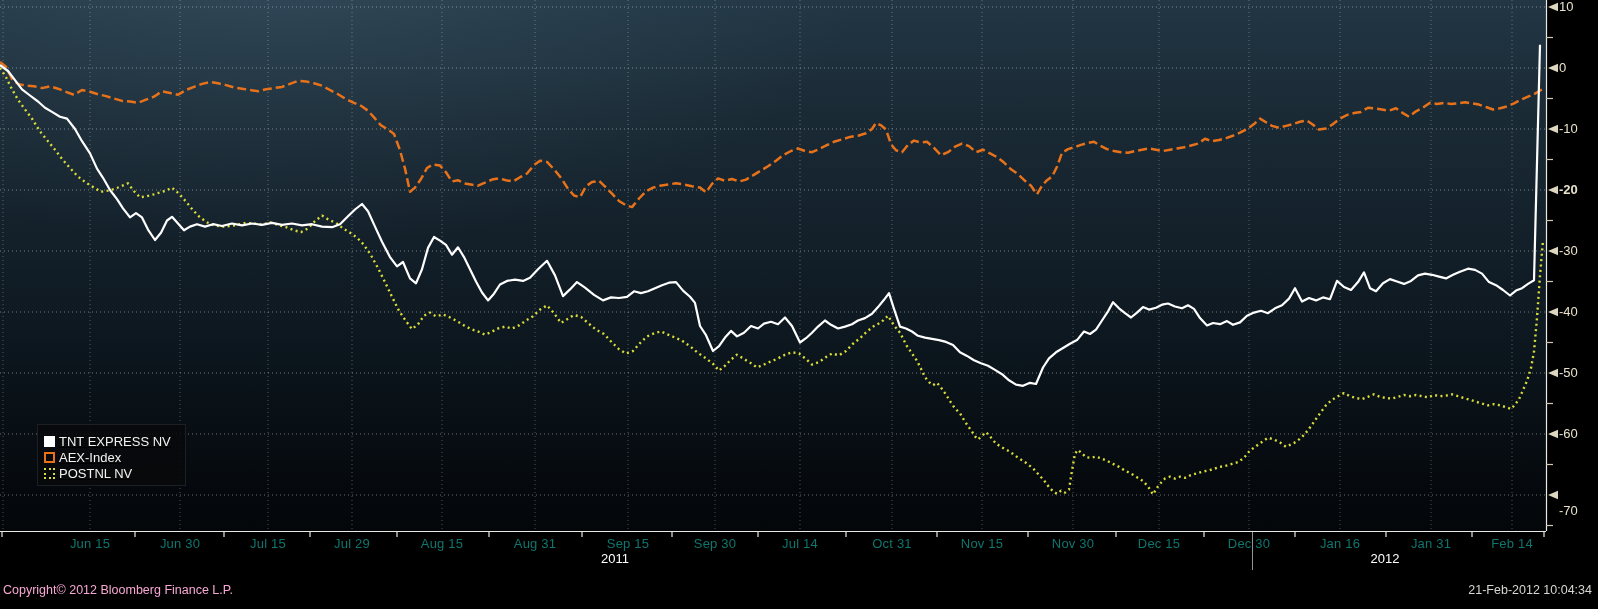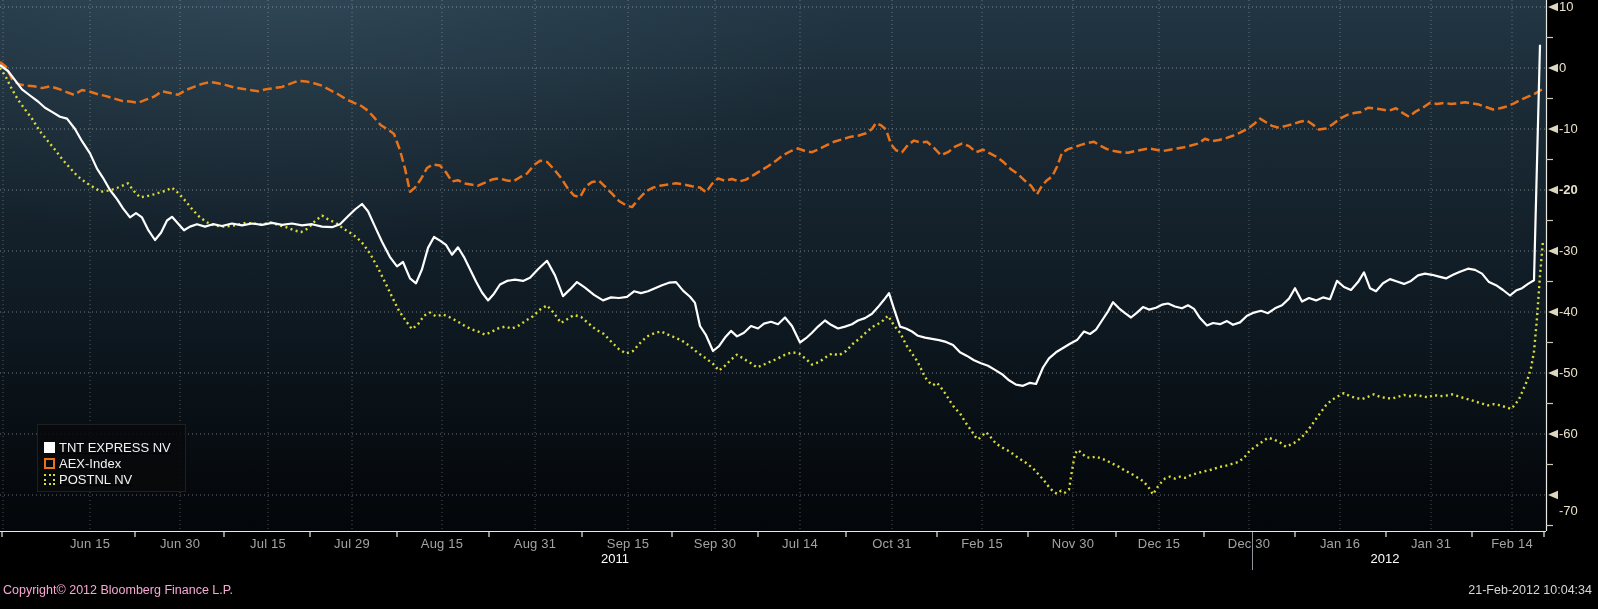--- a/index.html
+++ b/index.html
@@ -4,28 +4,28 @@
 <style>
   html,body{margin:0;padding:0;background:#000;}
   body{width:1598px;height:609px;overflow:hidden;position:relative;
        font-family:"Liberation Sans",sans-serif;-webkit-font-smoothing:antialiased;}
   .screen{position:absolute;inset:0;background:#000;}
   .plot-bg{position:absolute;left:0;top:0;width:1546px;height:531px;
     background:
       radial-gradient(ellipse 900px 420px at 18% -5%, rgba(110,150,175,0.18), rgba(0,0,0,0) 65%),
       linear-gradient(180deg,#223644 0%, #1a2a35 22%, #13202a 45%, #0b141b 70%, #05090d 92%, #04070a 100%);}
   svg{position:absolute;left:0;top:0;}
-  .xlab{position:absolute;top:536px;transform:translateX(-50%);color:#a3a3a3;
+  .xlab{position:absolute;top:536px;transform:translateX(-50%);color:#0f766e;
         font-size:13px;letter-spacing:0.2px;white-space:nowrap;}
   .yearlab{position:absolute;top:551px;transform:translateX(-50%);color:#ffffff;font-size:13px;}
   .ylab{position:absolute;left:1559px;transform:translateY(-52%);color:#e9e2cb;
         font-size:13px;white-space:nowrap;}
   .year-divider{position:absolute;left:1252px;top:532px;width:1px;height:38px;background:#8f959b;}
   .legend{position:absolute;left:37px;top:424px;background:rgba(8,9,11,0.88);
-          border:1px solid rgba(70,75,80,0.35);padding:14px 14px 4px 6px;text-decoration:underline;}
+          border:1px solid rgba(70,75,80,0.35);padding:8px 14px 4px 6px;text-decoration:underline;}
   .legend-row{display:flex;align-items:center;height:16px;}
   .legend-swatch{width:11px;height:11px;margin-right:4px;flex:0 0 auto;position:relative;}
   .sw-solid{background:#ffffff;}
   .sw-dashed{border:2px dashed #e8721a;box-sizing:border-box;}
   .sw-dotted{border:2px dotted #d9dc39;box-sizing:border-box;}
   .legend-label{color:#f2f2ee;font-size:13px;white-space:nowrap;}
   .chart-title{position:absolute;left:0;top:561px;width:1575px;text-align:center;
                color:#f0efe8;font-size:15px;}
   .footer-left{position:absolute;left:3px;top:583px;color:#f9a8d4;font-size:12.5px;}
   .footer-right{position:absolute;right:6px;top:583px;color:#d6d6d2;font-size:12.5px;}
@@ -121,21 +121,21 @@
       <div class="xlab" style="left: 90px;">Jun 15</div>
       <div class="xlab" style="left: 180px;">Jun 30</div>
       <div class="xlab" style="left: 268px;">Jul 15</div>
       <div class="xlab" style="left: 352px;">Jul 29</div>
       <div class="xlab" style="left: 442px;">Aug 15</div>
       <div class="xlab" style="left: 535px;">Aug 31</div>
       <div class="xlab" style="left: 628px;">Sep 15</div>
       <div class="xlab" style="left: 715px;">Sep 30</div>
       <div class="xlab" style="left: 800px;">Jul 14</div>
       <div class="xlab" style="left: 892px;">Oct 31</div>
-      <div class="xlab" style="left: 982px;">Feb 15</div>
+      <div class="xlab" style="left: 982px;">Nov 15</div>
       <div class="xlab" style="left: 1073px;">Nov 30</div>
       <div class="xlab" style="left: 1159px;">Dec 15</div>
       <div class="xlab" style="left: 1249px;">Dec 30</div>
       <div class="xlab" style="left: 1340px;">Jan 16</div>
       <div class="xlab" style="left: 1431px;">Jan 31</div>
       <div class="xlab" style="left: 1512px;">Feb 14</div>
     </div>
   <div id="y-labels">
       <div class="ylab" style="top: 7px;">10</div>
       <div class="ylab" style="top: 68px;">0</div>

